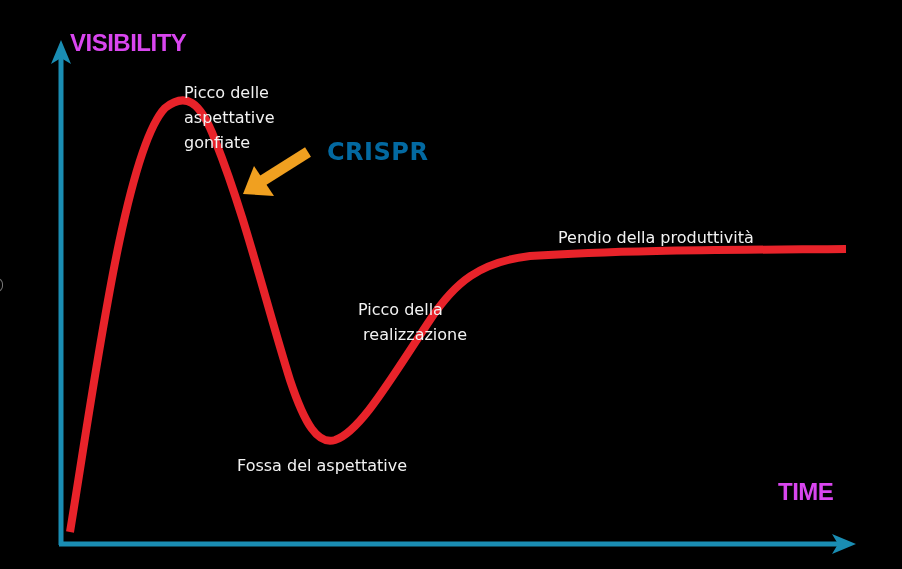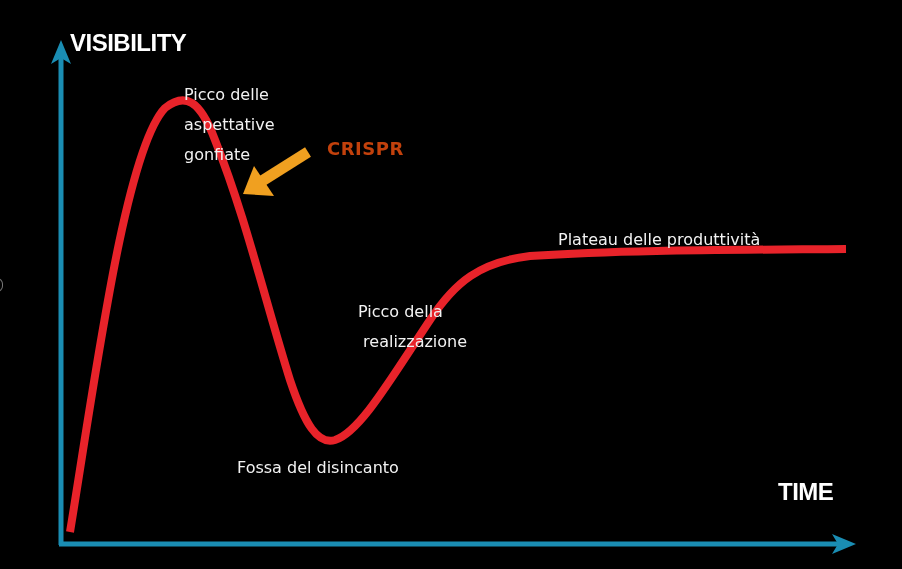--- a/index.html
+++ b/index.html
@@ -1,20 +1,20 @@
 <!DOCTYPE html>
 <html><head>
   <meta charset="utf-8">
   <style>
     html, body { margin:0; padding:0; background:#000; }
     body { width:902px; height:569px; position:relative; overflow:hidden; font-family:"Liberation Sans", sans-serif; }
     svg.chart { position:absolute; left:0; top:0; }
-    .axis-label { position:absolute; color:#ffffff; font-family:"Liberation Sans", sans-serif; font-weight:bold; font-size:24px; letter-spacing:-0.5px; }
-    .note { position:absolute; color:#f2f2f2; font-family:"DejaVu Sans", sans-serif; font-size:16px; line-height:30px; white-space:pre; }
-    .crispr { position:absolute; color:#c2410c; font-family:"DejaVu Sans", sans-serif; font-weight:bold; font-size:18px; letter-spacing:0.5px; }
+    .axis-label { position:absolute; color:#d946ef; font-family:"Liberation Sans", sans-serif; font-weight:bold; font-size:24px; letter-spacing:-0.5px; }
+    .note { position:absolute; color:#f2f2f2; font-family:"DejaVu Sans", sans-serif; font-size:16px; line-height:25px; white-space:pre; }
+    .crispr { position:absolute; color:#0369a1; font-family:"DejaVu Sans", sans-serif; font-weight:bold; font-size:24px; letter-spacing:0.5px; }
     .edge-mark { position:absolute; left:-4px; top:278px; width:6px; height:12px; border:1.5px solid #777; border-left:none; border-radius:0 6px 6px 0; }
   </style>
 </head>
 <body>
 
 <div>
   <svg class="chart" width="902" height="569" viewBox="0 0 902 569">
 
     <line x1="61" y1="545" x2="61" y2="58" stroke="#1a8db3" stroke-width="5"></line>
     <polygon points="61,40 51,64 61,58 71,64" fill="#1a8db3"></polygon>
@@ -36,21 +36,21 @@
       <polygon points="243,194 254,166 274,196" fill="#f0a020"></polygon>
     </g>
   </svg>
 
   <div class="axis-label" style="left:70px; top:29px;">VISIBILITY</div>
   <div class="axis-label" style="left:778px; top:478px;">TIME</div>
 
   <div class="note" style="left:184px; top:80px;">Picco delle
 aspettative
 gonfiate</div>
-  <div class="note" style="left:237px; top:453px;">Fossa del disincanto</div>
+  <div class="note" style="left:237px; top:453px;">Fossa del aspettative</div>
   <div class="note" style="left:358px; top:297px;">Picco della
  realizzazione</div>
-  <div class="note" style="left:558px; top:225px;">Plateau delle produttività</div>
+  <div class="note" style="left:558px; top:225px;">Pendio della produttività</div>
 
   <div class="crispr" style="left:327px; top:138px;">CRISPR</div>
 
   <div class="edge-mark"></div>
 </div>
 
 </body></html>

